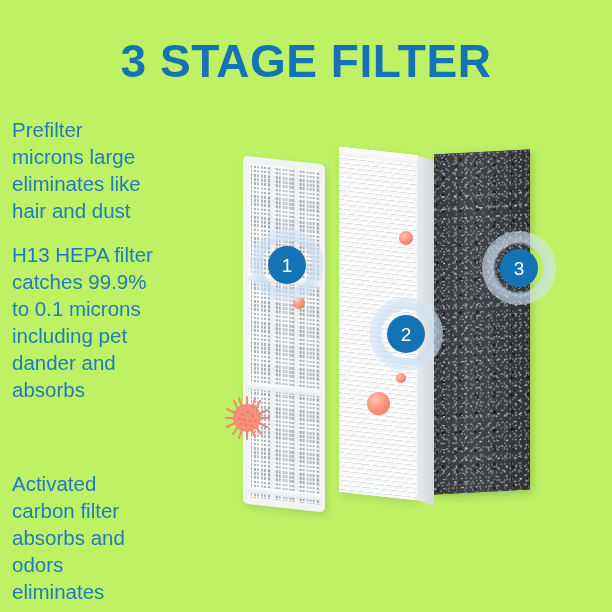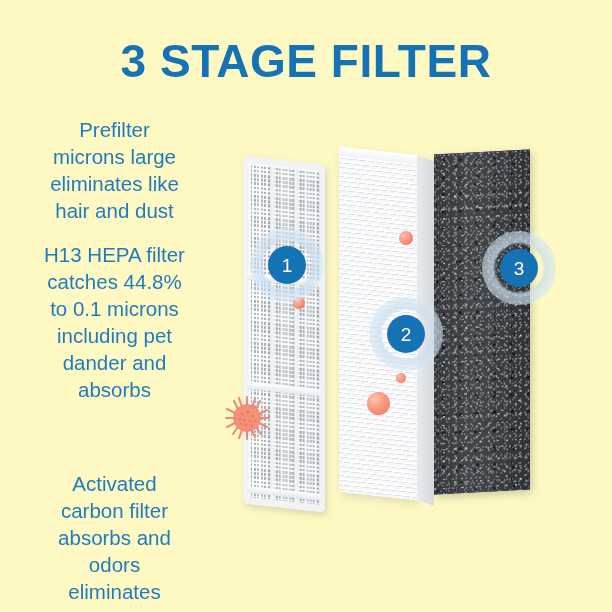--- a/index.html
+++ b/index.html
@@ -7,21 +7,21 @@
     padding: 0;
     background: #ffffff;
   }
   body {
     font-family: "Liberation Sans", sans-serif;
   }
   #infographic {
     position: relative;
     width: 612px;
     height: 612px;
-    background: #fef9c3;
+    background: #bef264;
     overflow: hidden;
   }
 
   
   .title {
     position: absolute;
     left: 0;
     top: 34px;
     width: 612px;
     text-align: center;
@@ -30,21 +30,21 @@
     letter-spacing: 0.5px;
     color: #1572b4;
     white-space: nowrap;
   }
 
   
   .text-col {
     position: absolute;
     left: 12px;
     width: 205px;
-    text-align: center;
+    text-align: left;
     color: #1f7cbf;
     font-size: 20.5px;
     line-height: 27px;
   }
   .blk-1 { top: 116px; }
   .blk-2 { top: 241px; }
   .blk-3 { top: 470px; }
   .text-col p { margin: 0; }
 
   
@@ -223,21 +223,21 @@
 
   <div class="text-col blk-1">
     <p>Prefilter</p>
     <p>microns large</p>
     <p>eliminates like</p>
     <p>hair and dust</p>
   </div>
 
   <div class="text-col blk-2">
     <p>H13 HEPA filter</p>
-    <p>catches 44.8%</p>
+    <p>catches 99.9%</p>
     <p>to 0.1 microns</p>
     <p>including pet</p>
     <p>dander and</p>
     <p>absorbs</p>
   </div>
 
   <div class="text-col blk-3">
     <p>Activated</p>
     <p>carbon filter</p>
     <p>absorbs and</p>

